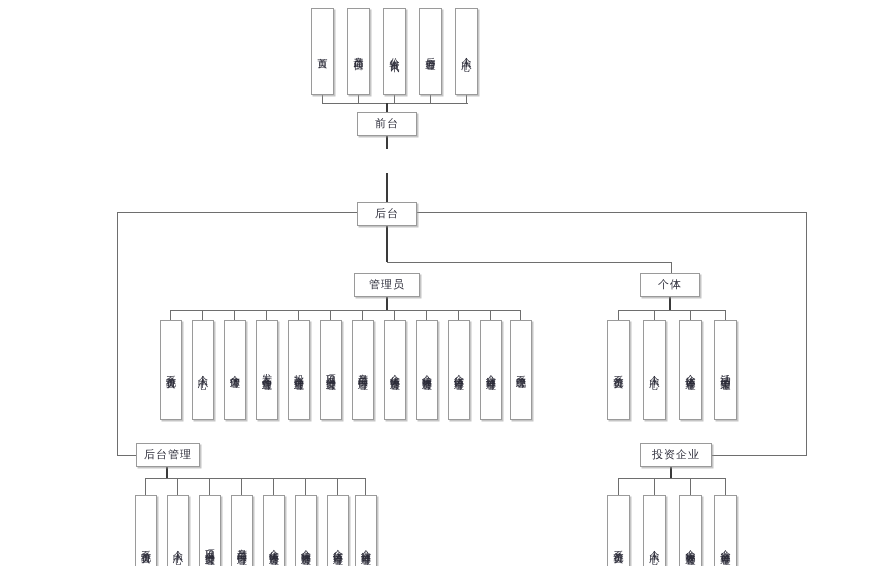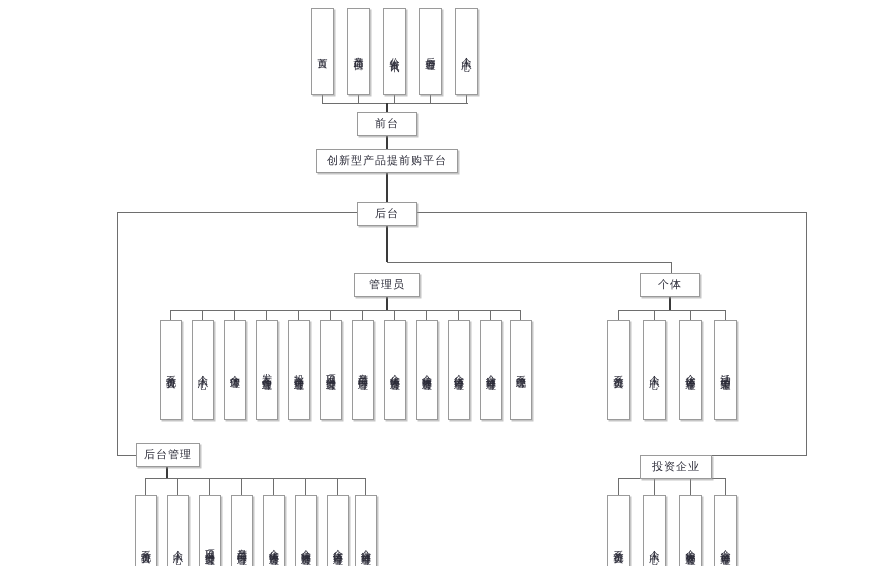--- a/index.html
+++ b/index.html
@@ -96,23 +96,20 @@
   </div>
 
   <div class="ln thick vt" style="left:386px;top:103px;height:9px;"></div>
 
   <div class="node h" style="left:357px;top:112px;width:60px;height:24px;">
     <span class="lbl">前台</span>
   </div>
 
   <div class="ln thick vt" style="left:386px;top:136px;height:13px;"></div>
 
-  <div class="node h" style="left:316px;top:149px;width:142px;height:24px;">
-    <span class="lbl">创新型产品提前购平台</span>
-  </div>
 
   <div class="ln thick vt" style="left:386px;top:173px;height:29px;"></div>
 
   <div class="node h" style="left:357px;top:202px;width:60px;height:24px;">
     <span class="lbl">后台</span>
   </div>
 
   <div class="ln hz" style="left:117px;top:212px;width:241px;"></div>
   <div class="ln hz" style="left:417px;top:212px;width:390px;"></div>
   <div class="ln vt" style="left:117px;top:212px;height:243px;"></div>
@@ -239,21 +236,21 @@
   <div class="node v" style="left:295px;top:495px;width:22px;height:100px;">
     <span class="lbl">企业投资管理</span>
   </div>
   <div class="node v" style="left:327px;top:495px;width:22px;height:100px;">
     <span class="lbl">个体订单管理</span>
   </div>
   <div class="node v" style="left:355px;top:495px;width:22px;height:100px;">
     <span class="lbl">企业订单管理</span>
   </div>
 
-  <div class="node h" style="left:640px;top:443px;width:72px;height:24px;margin-top:12px;">
+  <div class="node h" style="left:640px;top:443px;width:72px;height:24px;">
     <span class="lbl">投资企业</span>
   </div>
 
   <div class="ln thick vt" style="left:670px;top:467px;height:11px;"></div>
   <div class="ln hz" style="left:618px;top:478px;width:108px;"></div>
 
   <div class="ln vt" style="left:618px;top:478px;height:17px;"></div>
   <div class="ln vt" style="left:654px;top:478px;height:17px;"></div>
   <div class="ln vt" style="left:690px;top:478px;height:17px;"></div>
   <div class="ln vt" style="left:725px;top:478px;height:17px;"></div>

